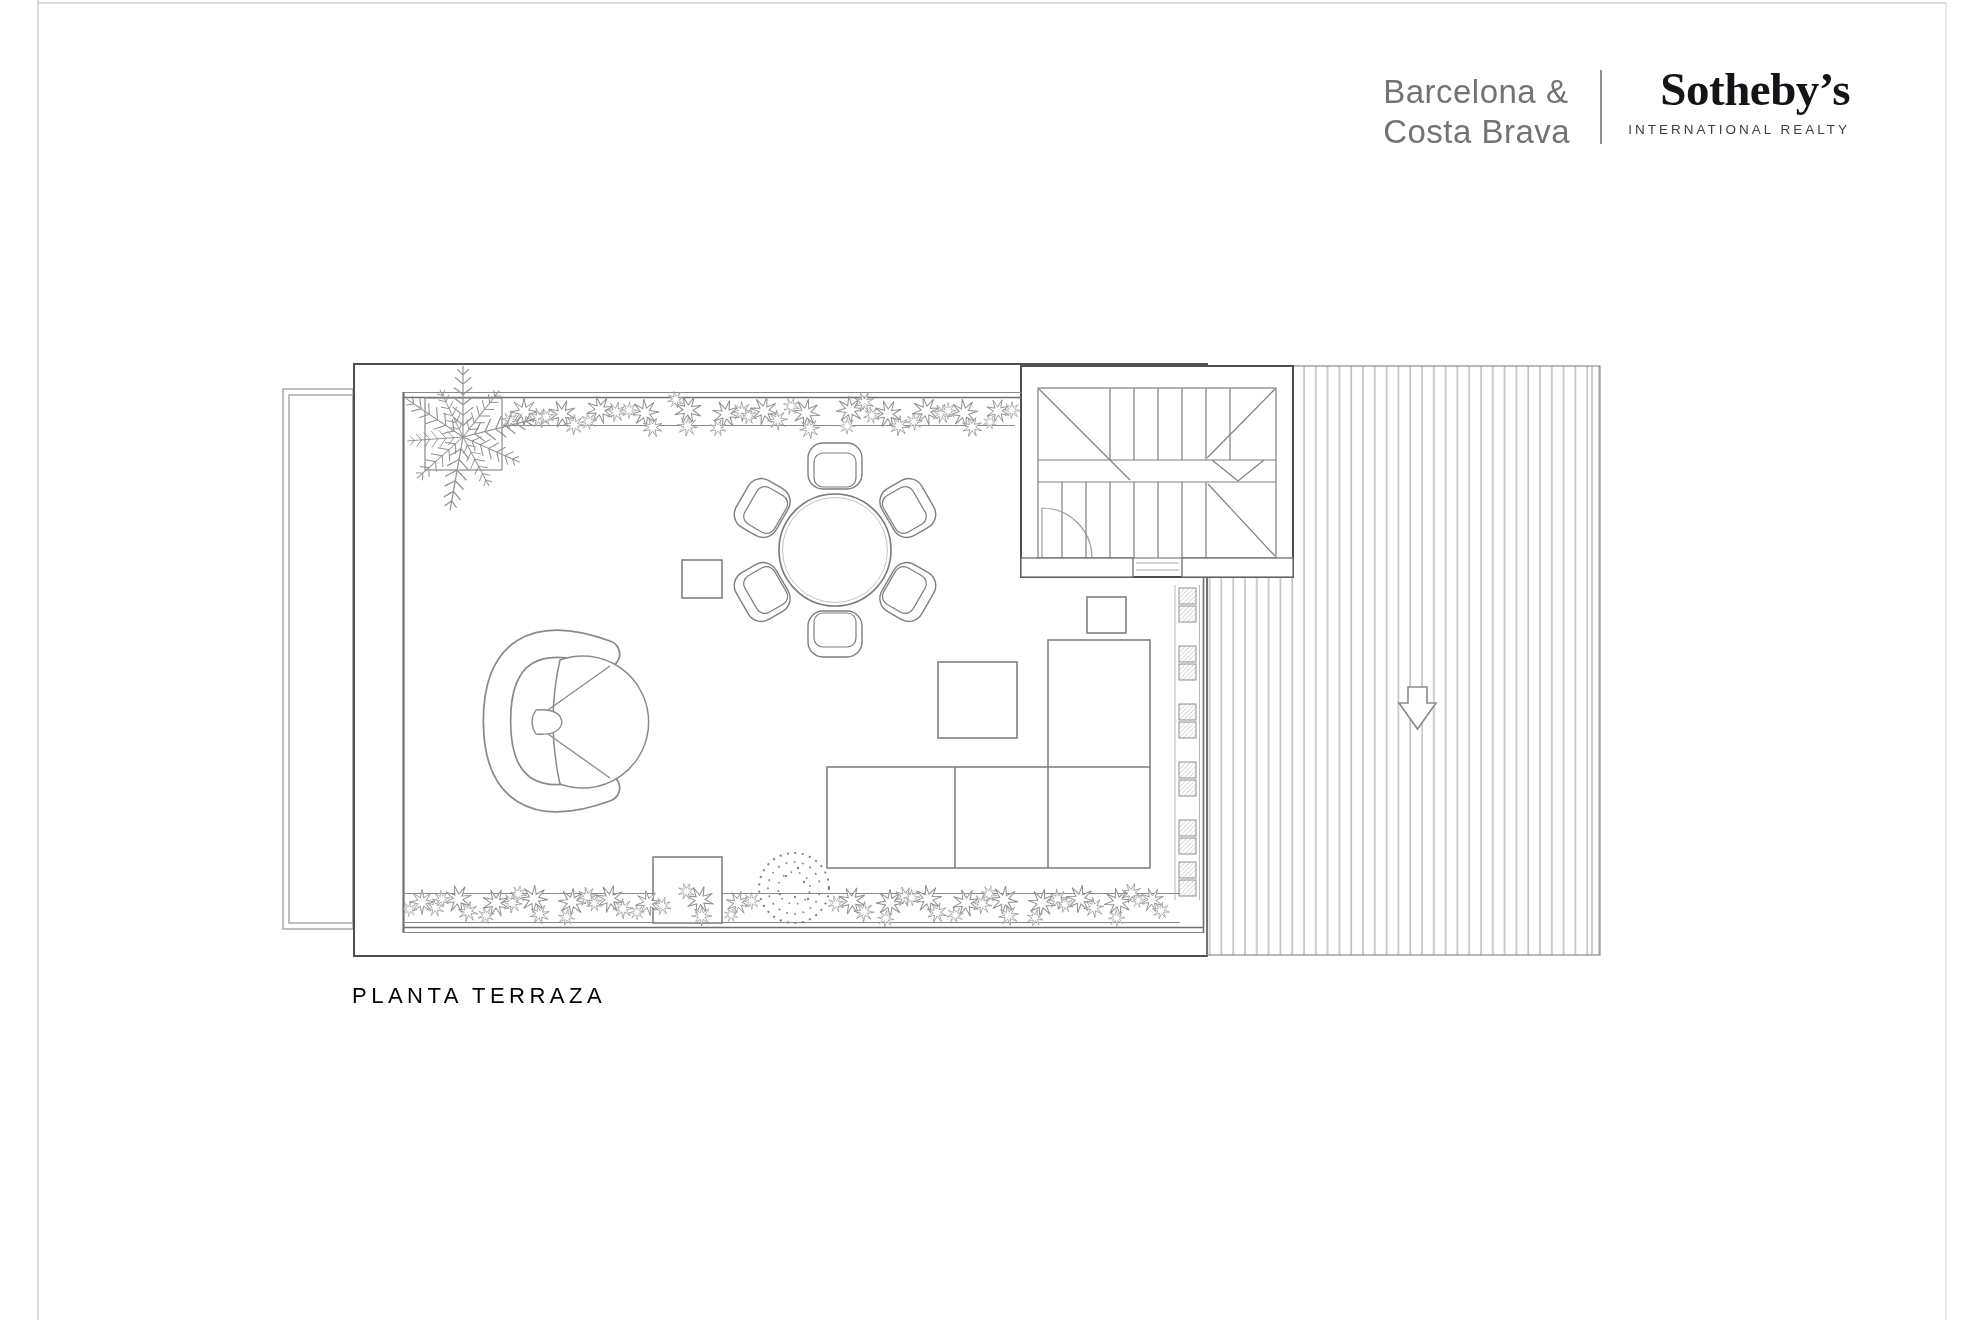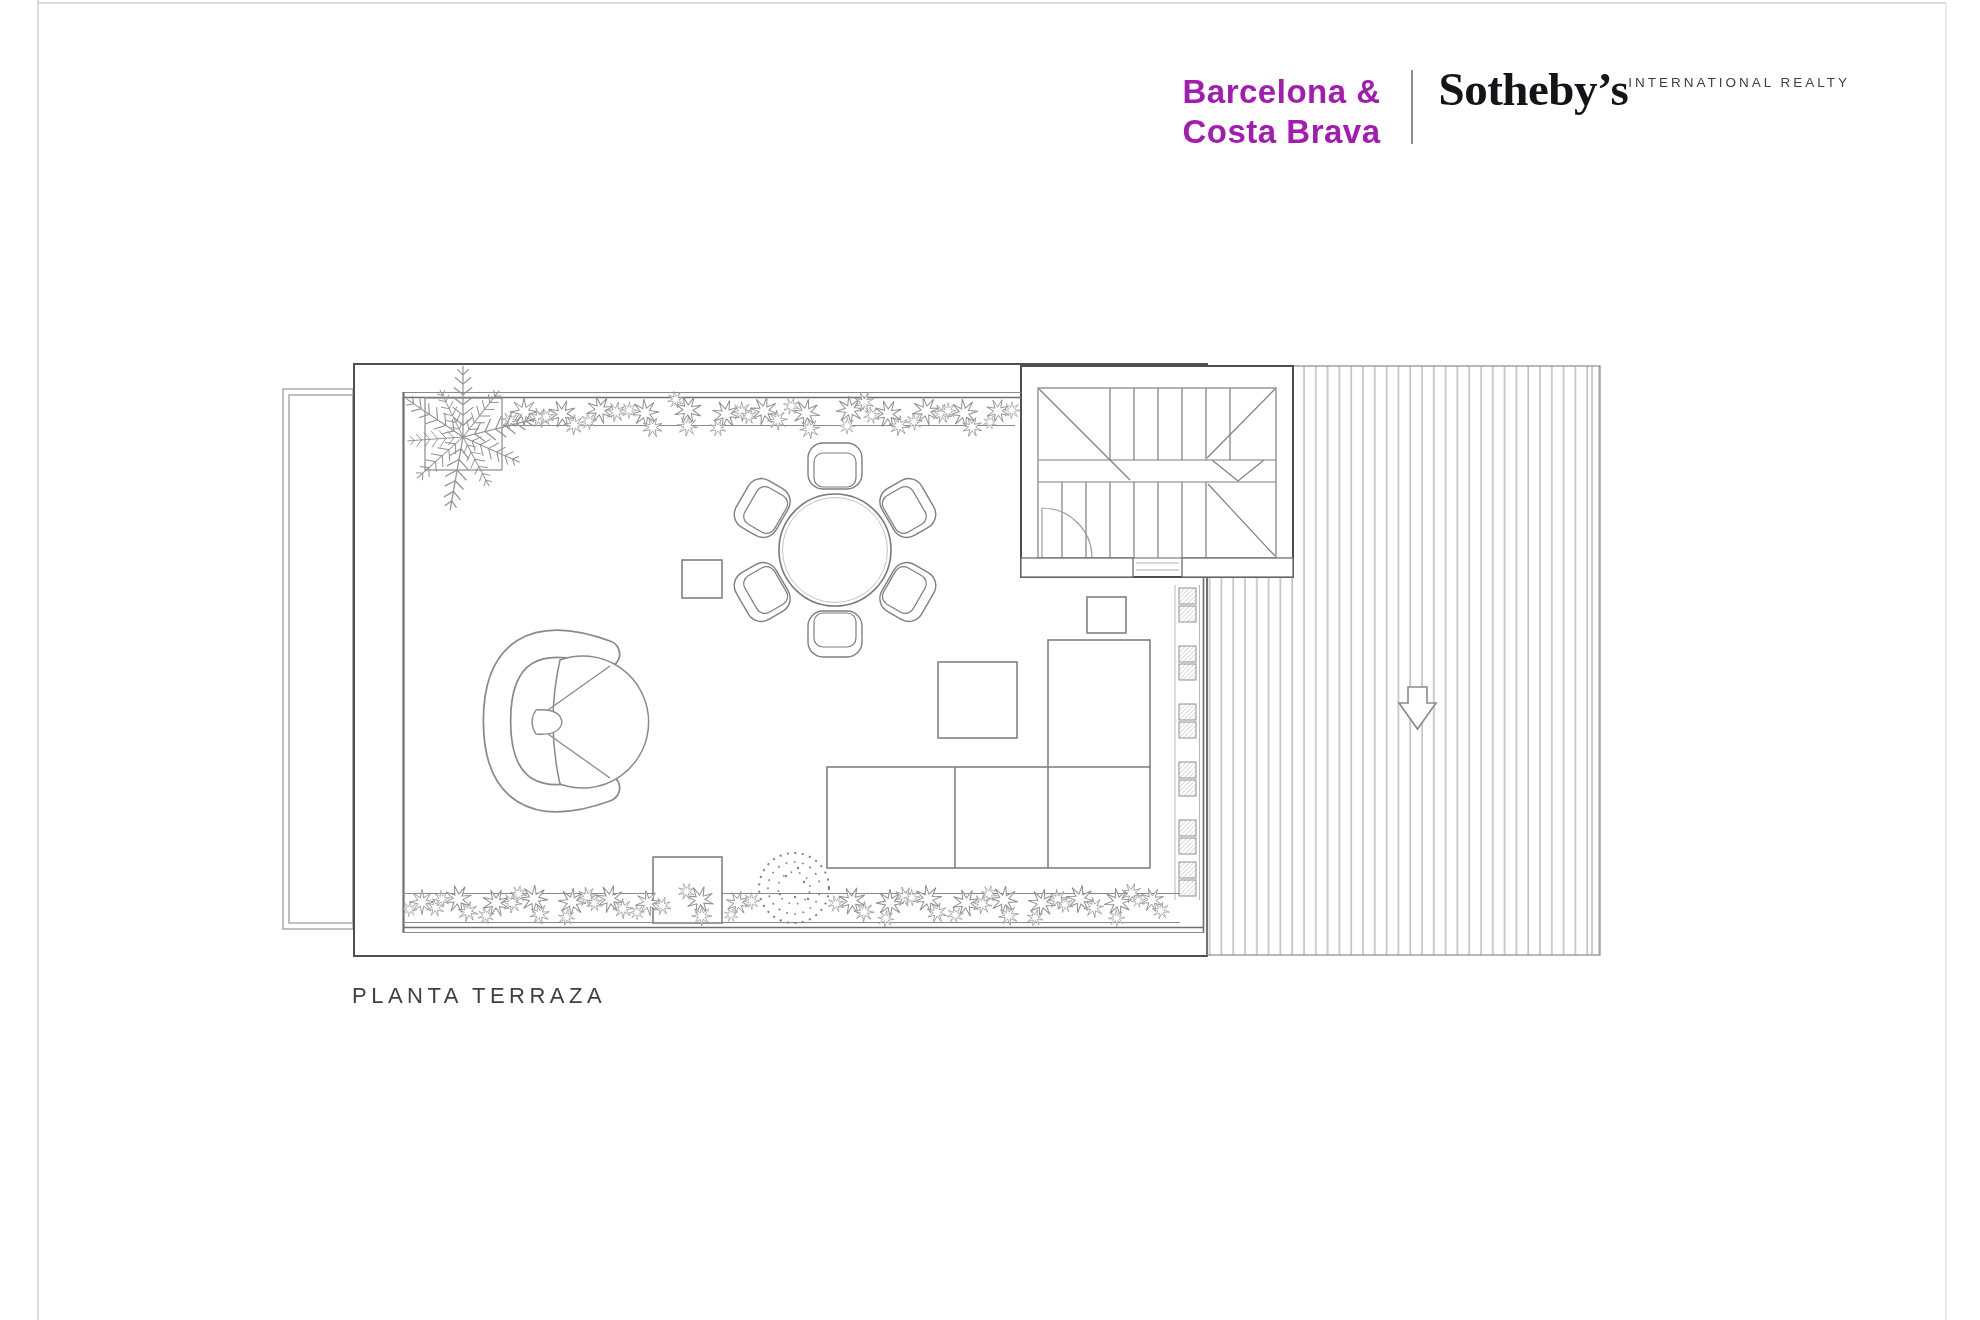--- a/index.html
+++ b/index.html
@@ -1,30 +1,30 @@
 <!DOCTYPE html>
 <html><head>
 <meta charset="utf-8">
 <style>
   html,body{margin:0;padding:0;background:#fff;}
   .page{position:relative;width:1980px;height:1320px;background:#ffffff;overflow:hidden;
         font-family:"Liberation Sans", sans-serif;}
   .plan-svg{position:absolute;left:0;top:0;width:1980px;height:1320px;}
   
   .brand{position:absolute;top:66px;right:130px;display:flex;align-items:flex-start;}
-  .brand-region{margin-top:6px;font-size:33px;line-height:40px;color:#a21caf;
-                letter-spacing:.5px;text-align:left;white-space:nowrap;font-weight:bold;}
+  .brand-region{margin-top:6px;font-size:33px;line-height:40px;color:#737373;
+                letter-spacing:.5px;text-align:left;white-space:nowrap;}
   .brand-divider{width:2px;height:74px;background:#8f8f8f;margin:4px 26px 0 30px;}
-  .brand-right{display:flex;}
+  .brand-right{display:flex;flex-direction:column;align-items:flex-end;}
   .brand-name{font-family:"Liberation Serif", serif;font-weight:700;font-size:47px;
               line-height:47px;color:#141418;letter-spacing:-.5px;white-space:nowrap;}
   .brand-sub{margin-top:9px;font-size:13.5px;letter-spacing:3px;color:#404040;white-space:nowrap;}
   
   .plan-label{position:absolute;left:352px;top:983px;font-size:22px;letter-spacing:4.5px;
-              color:#404040;white-space:nowrap;}
+              color:#000000;white-space:nowrap;}
 </style>
 </head>
 <body>
 
 <div class="page">
 
   <svg class="plan-svg" viewBox="0 0 1980 1320">
     <defs>
       <pattern id="slats" width="11.8" height="20" patternUnits="userSpaceOnUse">
         <line x1="6" y1="0" x2="6" y2="20" stroke="#a3a3a3" stroke-width="1.1"></line>

